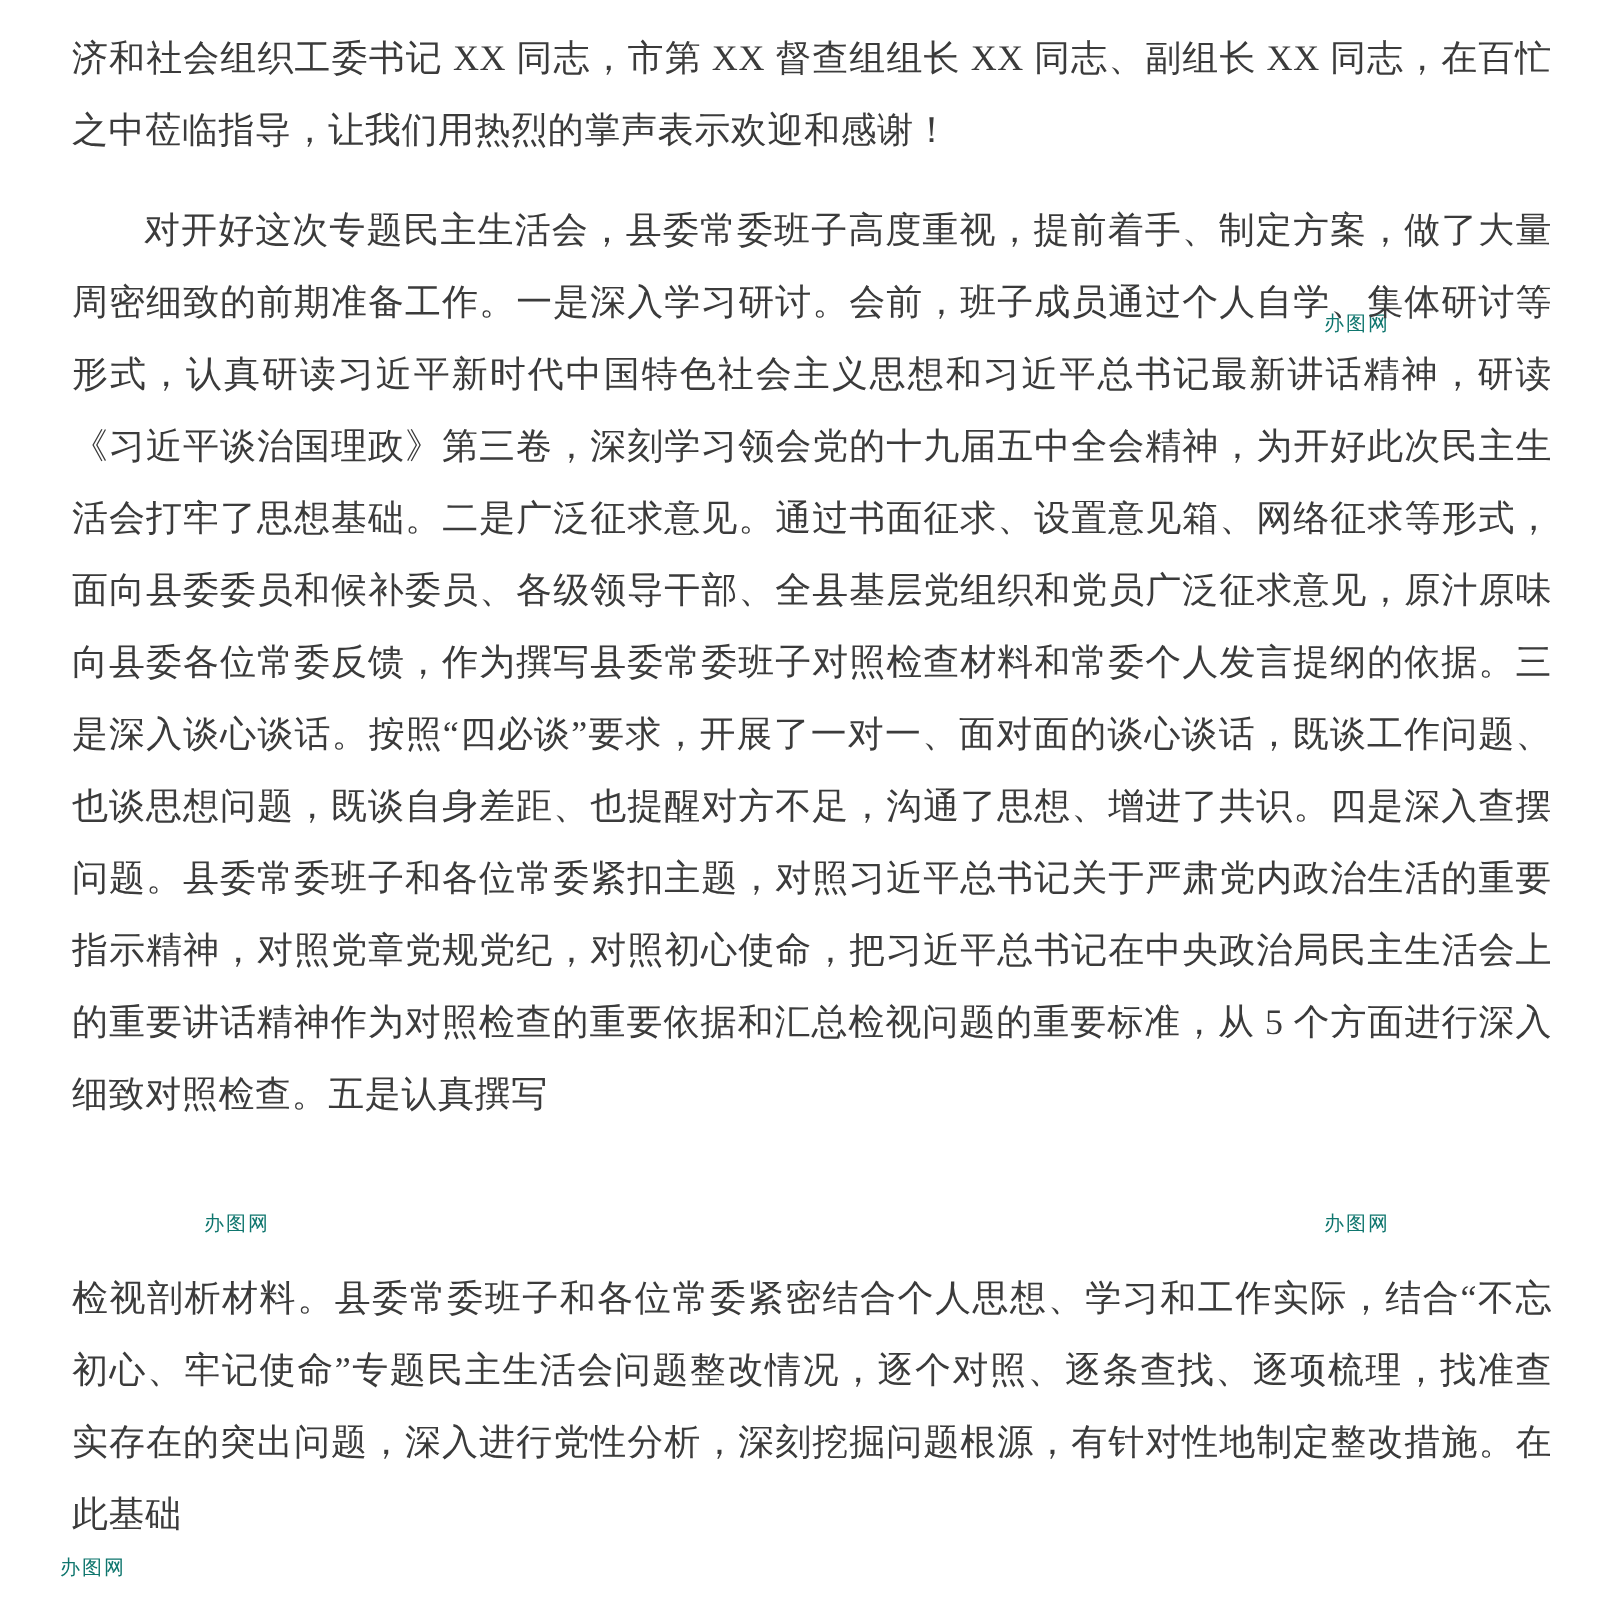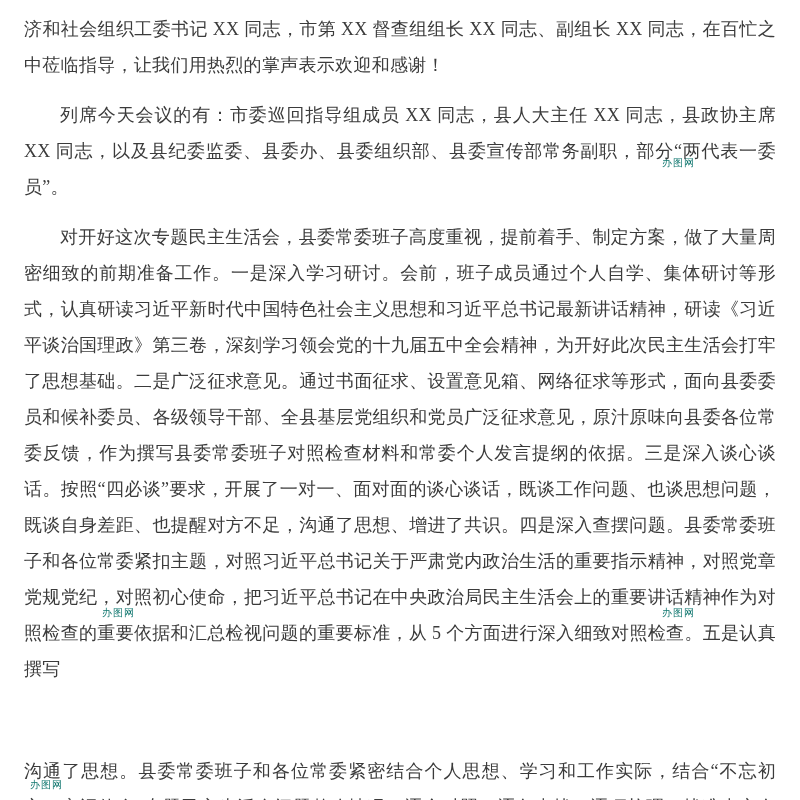--- a/index.html
+++ b/index.html
@@ -20,21 +20,21 @@
     padding: 11px 24px 0 24px;
     background: #ffffff;
     font-family: "Liberation Serif", "DejaVu Serif", serif;
     font-size: 18px;
     line-height: 36px;
     color: #3b3b3b;
     text-align: justify;
     letter-spacing: 0.3px;
   }
   .para {
-    margin: 0 0 14px 0;
+    margin: 0 0 14px 12px;
     position: relative;
     z-index: 1;
   }
   .indent { text-indent: 2em; }
   .no-indent { text-indent: 0; }
   .b { font-weight: 400; }
   .page-gap { height: 52px; }
   .wm {
     position: absolute;
     color: #0f766e;
@@ -52,21 +52,20 @@
 
 <div class="page">
 
   <span class="wm" style="left:662px; top:156px;">办图网</span>
   <span class="wm" style="left:102px; top:606px;">办图网</span>
   <span class="wm" style="left:662px; top:606px;">办图网</span>
   <span class="wm" style="left:30px; top:778px;">办图网</span>
 
   <p class="para no-indent"><span class="run">济和社会组织工委书记 XX 同志，市第 XX 督查组组长 XX 同志、副组长 XX 同志，在百忙之中莅临指导，让我们用热烈的掌声表示欢迎和感谢！</span></p>
 
-  <p class="para indent"><span class="run">列席今天会议的有：市委巡回指导组成员 XX 同志，县人大主任 XX 同志，县政协主席 XX 同志，以及县纪委监委、县委办、县委组织部、县委宣传部常务副职，部分“两代表一委员”。</span></p>
 
   <p class="para indent"><span class="run">对开好这次专题民主生活会，县委常委班子高度重视，提前着手、制定方案，做了大量周密细致的前期准备工作。</span><span class="run b">一是深入学习研讨。</span><span class="run">会前，班子成员通过个人自学、集体研讨等形式，认真研读习近平新时代中国特色社会主义思想和习近平总书记最新讲话精神，研读《习近平谈治国理政》第三卷，深刻学习领会党的十九届五中全会精神，为开好此次民主生活会打牢了思想基础。</span><span class="run b">二是广泛征求意见。</span><span class="run">通过书面征求、设置意见箱、网络征求等形式，面向县委委员和候补委员、各级领导干部、全县基层党组织和党员广泛征求意见，原汁原味向县委各位常委反馈，作为撰写县委常委班子对照检查材料和常委个人发言提纲的依据。</span><span class="run b">三是深入谈心谈话。</span><span class="run">按照“四必谈”要求，开展了一对一、面对面的谈心谈话，既谈工作问题、也谈思想问题，既谈自身差距、也提醒对方不足，沟通了思想、增进了共识。</span><span class="run b">四是深入查摆问题。</span><span class="run">县委常委班子和各位常委紧扣主题，对照习近平总书记关于严肃党内政治生活的重要指示精神，对照党章党规党纪，对照初心使命，把习近平总书记在中央政治局民主生活会上的重要讲话精神作为对照检查的重要依据和汇总检视问题的重要标准，从 5 个方面进行深入细致对照检查。</span><span class="run b">五是认真撰写</span></p>
 
   <div class="page-gap"></div>
 
-  <p class="para no-indent"><span class="run b">沟通了思想。</span><span class="run">县委常委班子和各位常委紧密结合个人思想、学习和工作实际，结合“不忘初心、牢记使命”专题民主生活会问题整改情况，逐个对照、逐条查找、逐项梳理，找准查实存在的突出问题，深入进行党性分析，深刻挖掘问题根源，有针对性地制定整改措施。在此基础</span></p>
+  <p class="para no-indent"><span class="run b">检视剖析材料。</span><span class="run">县委常委班子和各位常委紧密结合个人思想、学习和工作实际，结合“不忘初心、牢记使命”专题民主生活会问题整改情况，逐个对照、逐条查找、逐项梳理，找准查实存在的突出问题，深入进行党性分析，深刻挖掘问题根源，有针对性地制定整改措施。在此基础</span></p>
 
 </div>
 
 </body></html>

